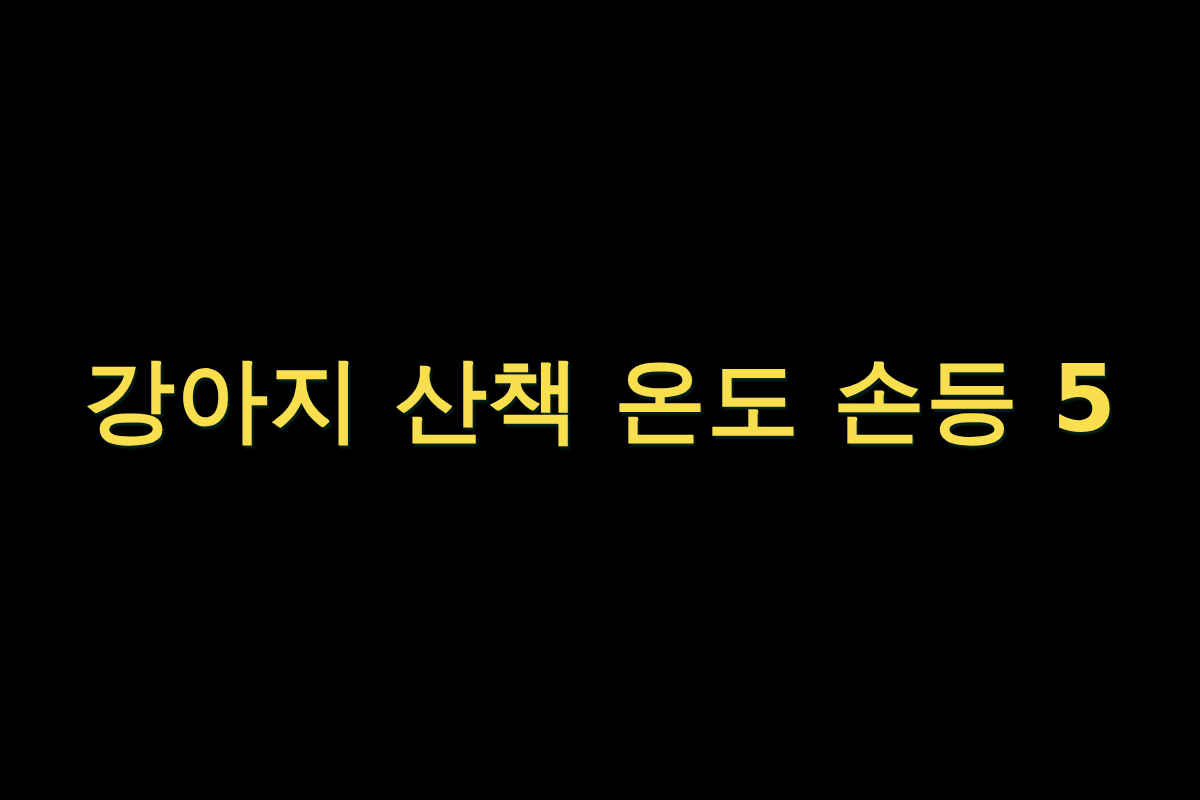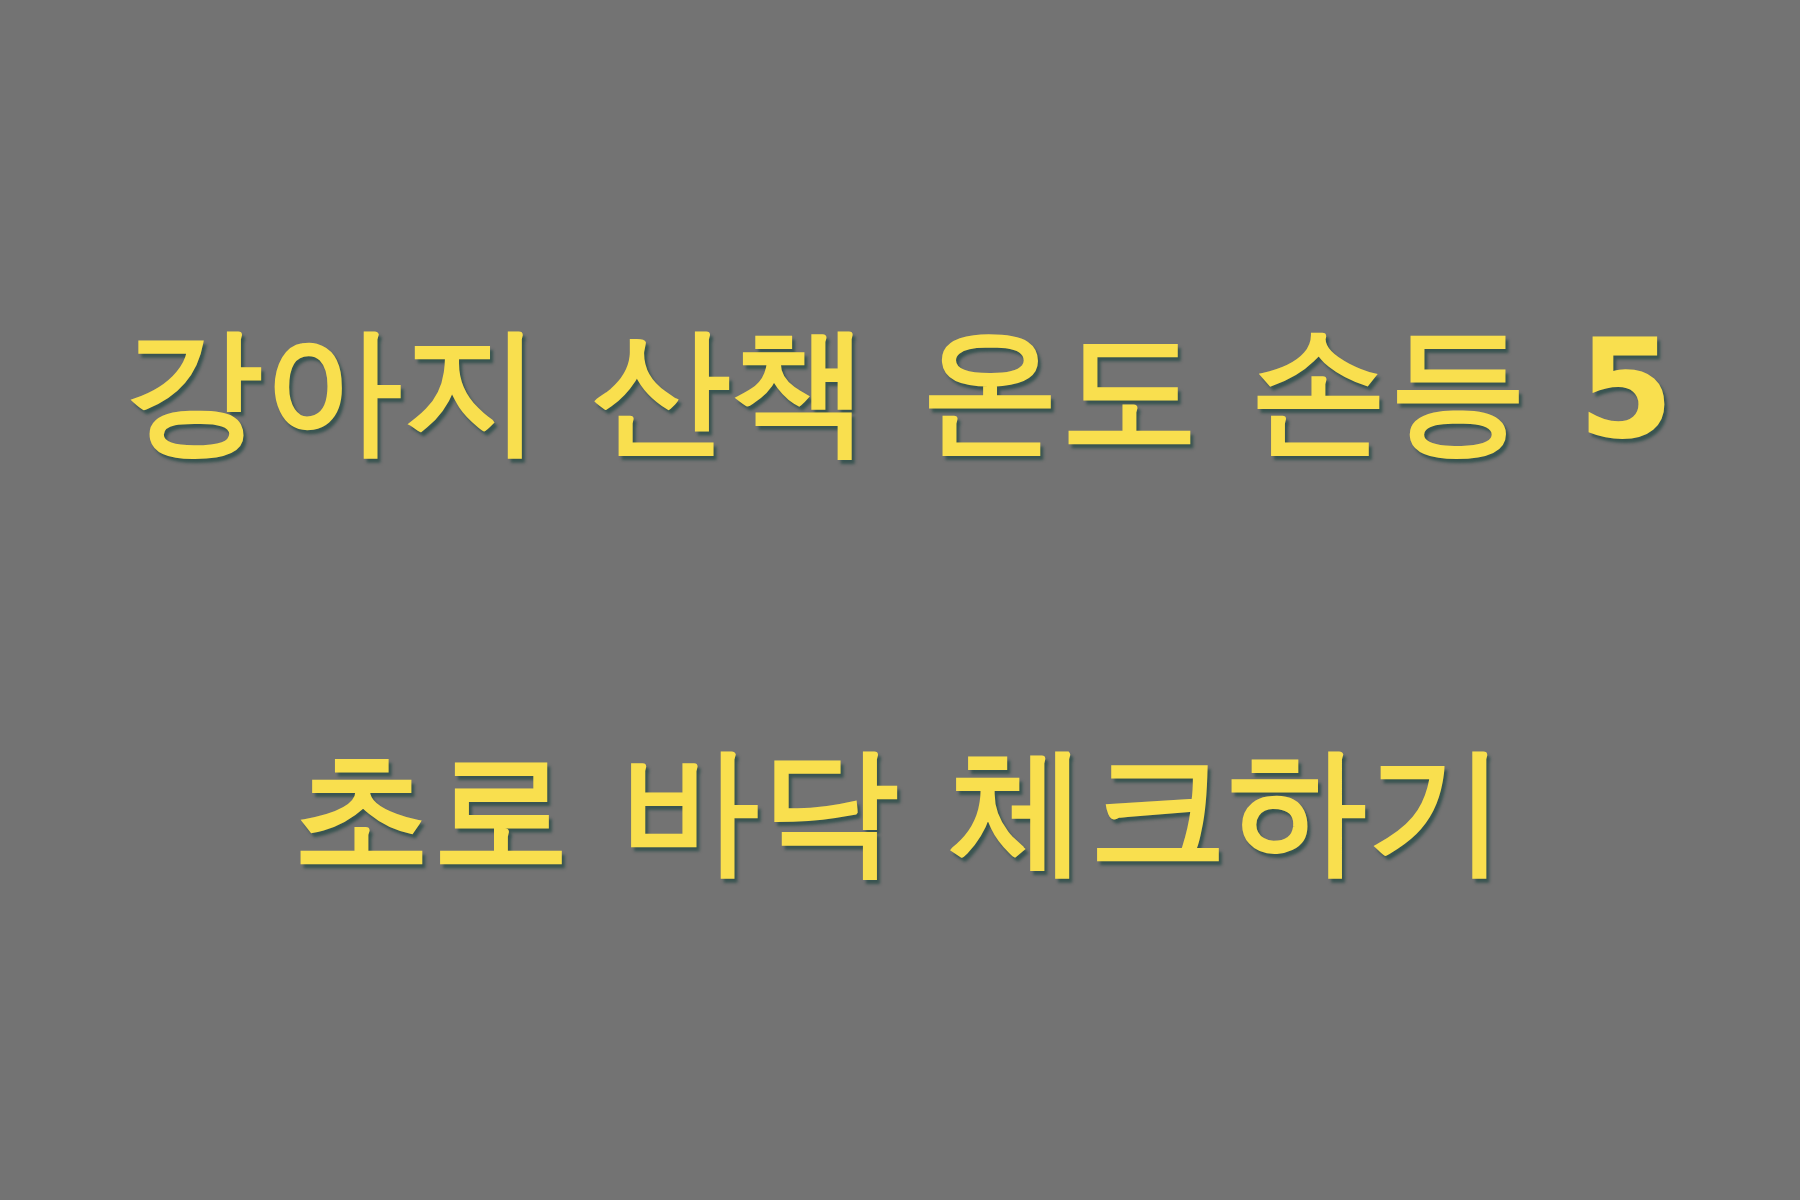--- a/index.html
+++ b/index.html
@@ -35,20 +35,19 @@
     white-space: pre-line;
     -webkit-font-smoothing: antialiased;
   }
   #headline .line {
     display: block;
   }
 </style>
 </head>
 <body>
 
-<div id="banner" style="background: #737373;">
+<div id="banner" style="background: #000000;">
 
   <h1 id="headline" style="color: rgb(249, 223, 78);">
     <span class="line">강아지 산책 온도 손등 5</span>
-    <span class="line">초로 바닥 체크하기</span>
   </h1>
 
 </div>
 
 </body></html>

